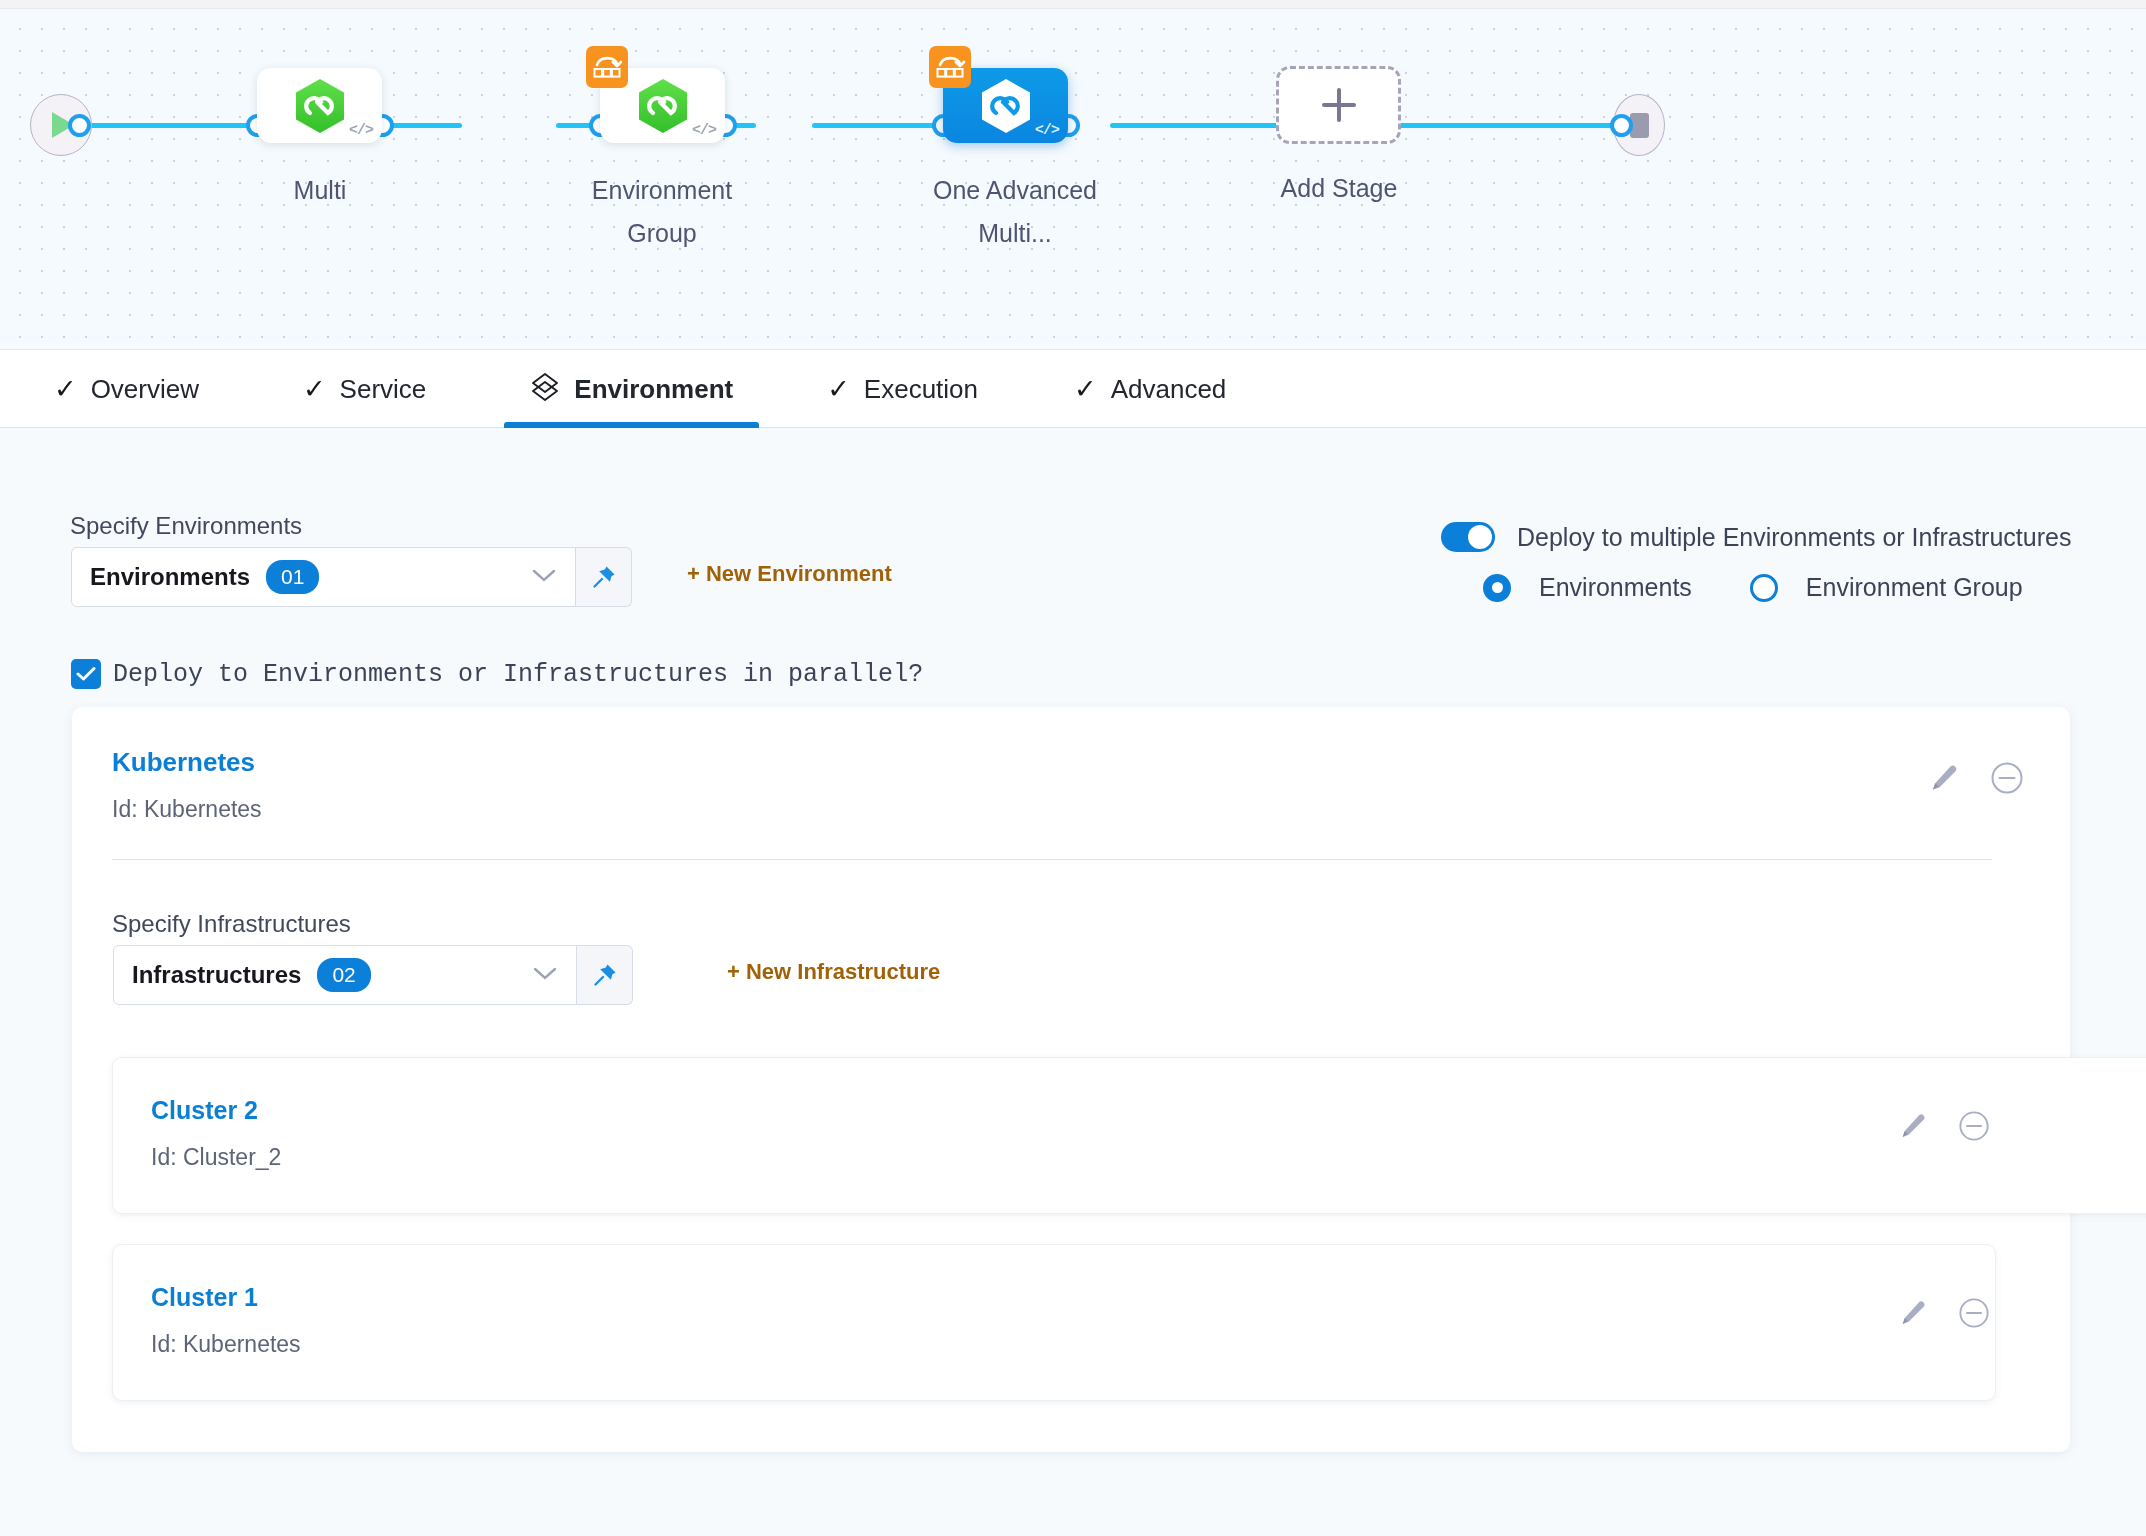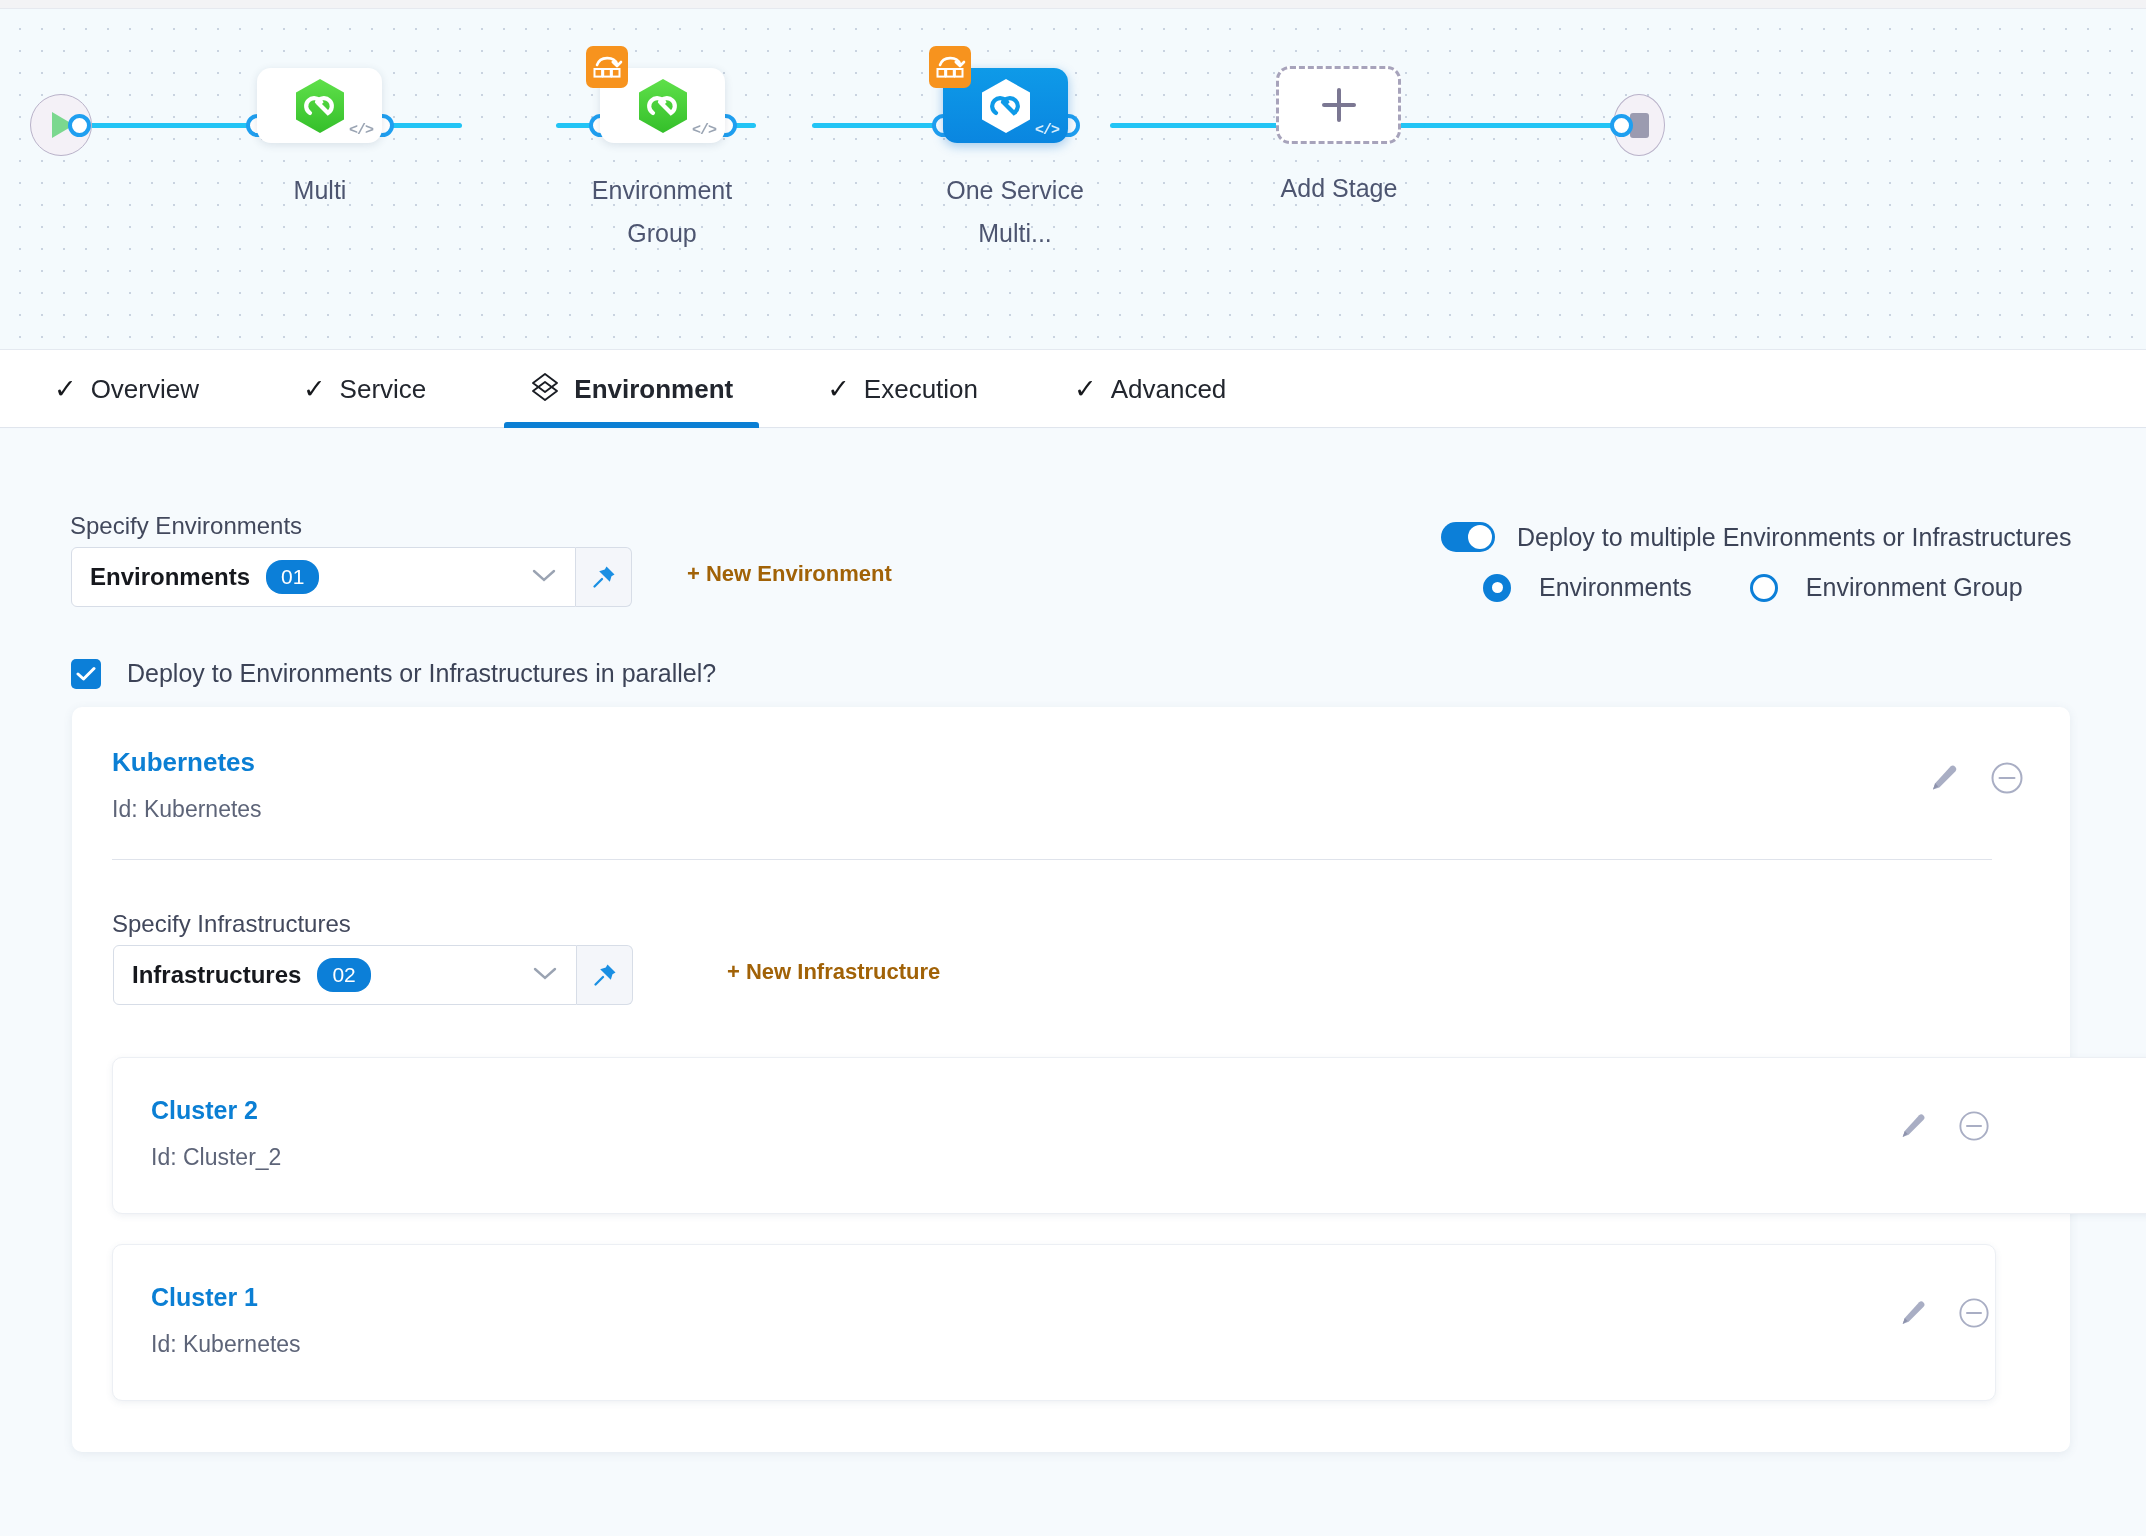--- a/index.html
+++ b/index.html
@@ -252,21 +252,21 @@
         <rect x="20.9" y="18" width="7.6" height="7.6" fill="none" stroke="#fff" stroke-width="2"></rect>
       </svg>
     </div>
     <svg class="hexicon" viewBox="0 0 52 56">
       <polygon points="26,1 50,14.5 50,41.5 26,55 2,41.5 2,14.5" fill="#ffffff"></polygon>
       <path d="M16 35a8 8 0 1 1 11-11l-2 2l9 9a8 8 0 1 0-11-11" fill="none" stroke="#0e9ae8" stroke-width="4.2" stroke-linecap="round"></path>
     </svg>
     <span class="codetag">&lt;/&gt;</span>
   </div>
   <div class="port" style="left:1057px;"></div>
-  <div class="stage-label" style="left:910px; top:160px; line-height:43px;">One Service Multi...</div>
+  <div class="stage-label" style="left:910px; top:160px; line-height:43px;">One Advanced Multi...</div>
 
   <div class="addstage" style="left:1276px;">
     <div class="plus"></div>
   </div>
   <div class="stage-label" style="left:1234px; top:158px;">Add Stage</div>
 
   <div class="port" style="left:1610px;"></div>
   <div class="terminal" style="left:1613px; width:52px; height:62px;">
     <div class="stop-sq"></div>
   </div>
@@ -329,21 +329,21 @@
     <div class="lbl" style="font-size:25px; color:#3c4357;">Deploy to multiple Environments or Infrastructures</div>
   </div>
 
   <div style="position:absolute; left:1483px; top:144px; display:flex; align-items:center; gap:28px;">
     <div class="radio on"></div>
     <div class="lbl" style="font-size:25px; color:#3c4357;">Environments</div>
     <div class="radio" style="margin-left:30px;"></div>
     <div class="lbl" style="font-size:25px; color:#3c4357;">Environment Group</div>
   </div>
 
-  <div style="position:absolute; left:71px; top:230px; display:flex; align-items:flex-start; gap:26px;">
+  <div style="position:absolute; left:71px; top:230px; display:flex; align-items:center; gap:12px;font-family:Liberation Mono, monospace;">
     <div class="cbox">
       <svg width="20" height="16" viewBox="0 0 20 16">
         <path d="M2 8 L7.5 13 L18 2.5" fill="none" stroke="#fff" stroke-width="3" stroke-linecap="round" stroke-linejoin="round"></path>
       </svg>
     </div>
     <div class="lbl" style="font-size:25px; color:#3c4357;">Deploy to Environments or Infrastructures in parallel?</div>
   </div>
 
   <div class="outer-card" style="left:72px; top:278px; width:1998px; height:745px;">
 

